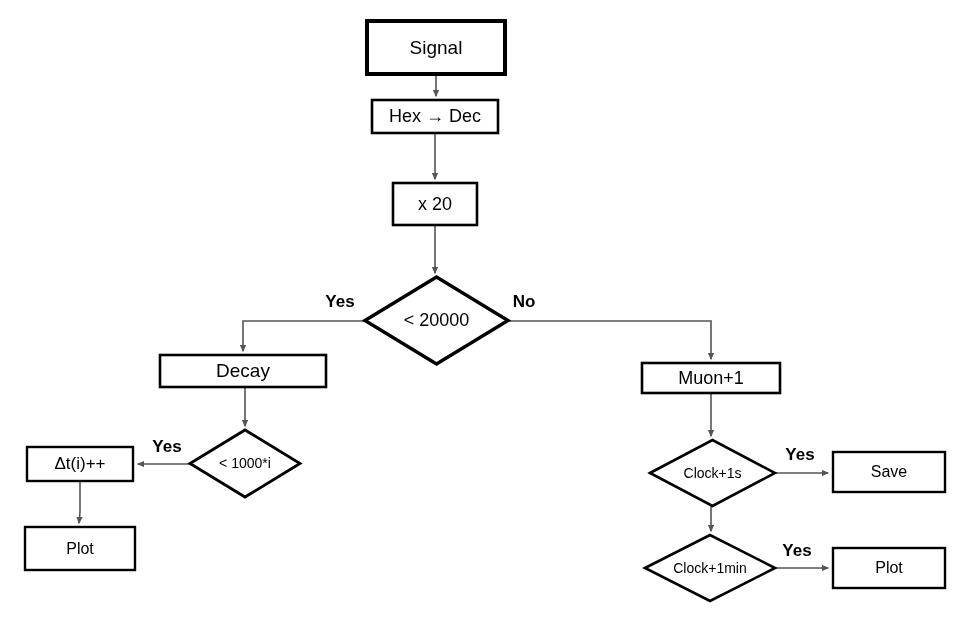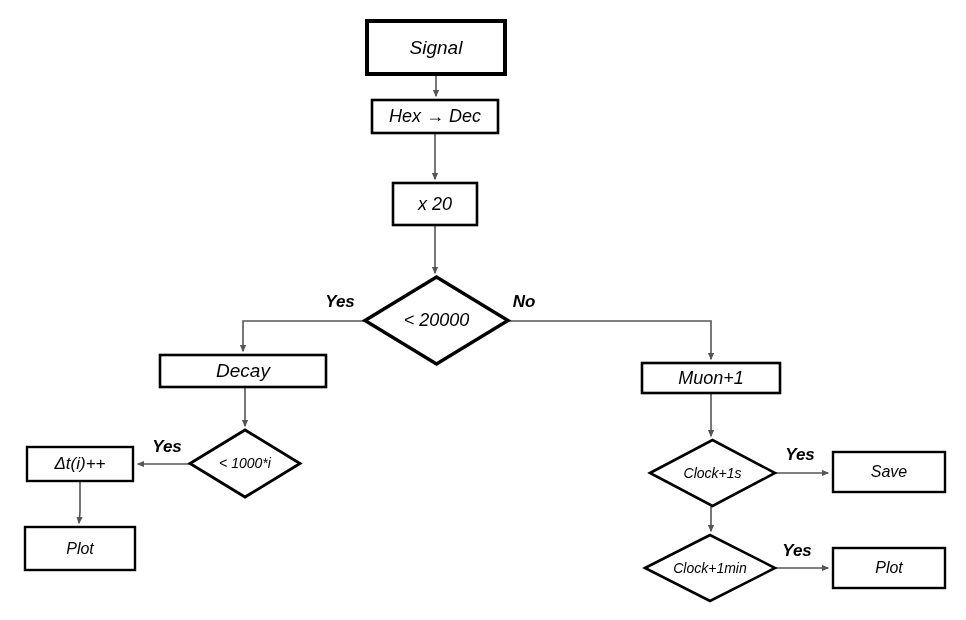--- a/index.html
+++ b/index.html
@@ -9,21 +9,20 @@
   }
   body {
     font-family: "Liberation Sans", sans-serif;
   }
   #canvas {
     position: relative;
     width: 966px;
     height: 620px;
     background: #ffffff;
     overflow: hidden;
-    font-style: italic;
   }
   #flow-svg {
     position: absolute;
     left: 0;
     top: 0;
     width: 966px;
     height: 620px;
   }
   .node-label {
     fill: #000000;

